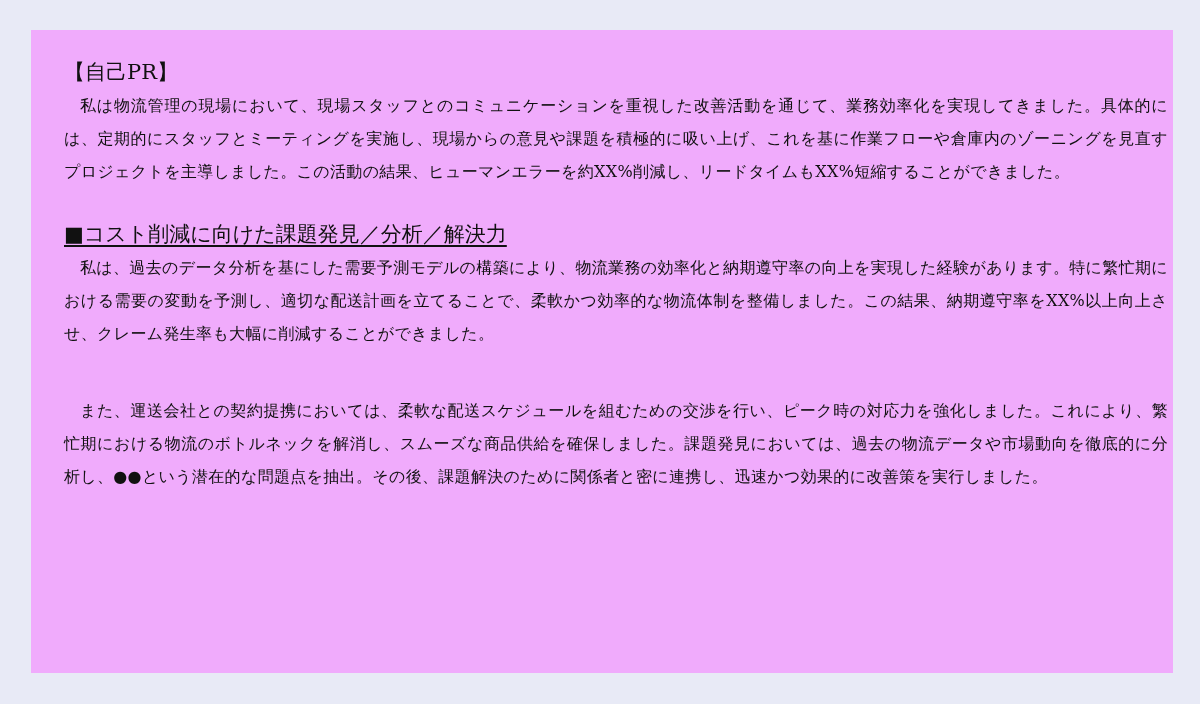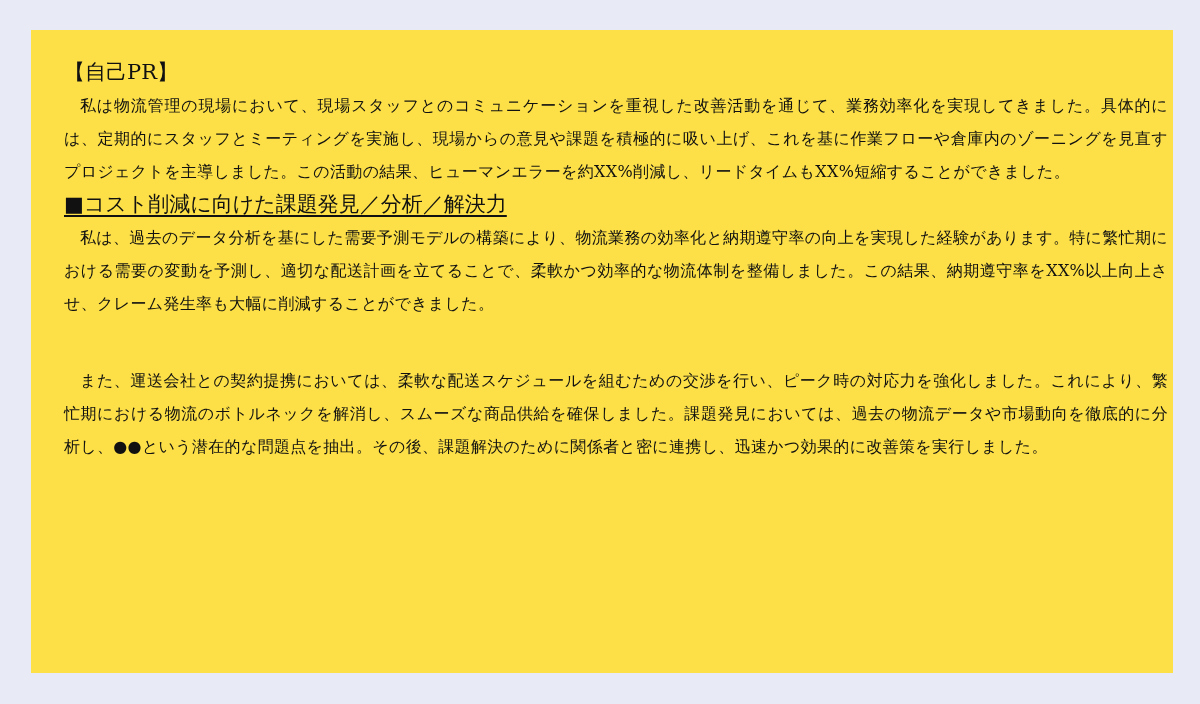--- a/index.html
+++ b/index.html
@@ -16,21 +16,21 @@
     width: 1200px;
     height: 704px;
     background: #E8EAF6;
   }
   .card {
     position: absolute;
     left: 31px;
     top: 30px;
     width: 1142px;
     height: 643px;
-    background: #fde047;
+    background: #f0abfc;
     box-sizing: border-box;
     padding: 26px 5px 0 33px;
     overflow: hidden;
     color: #111111;
   }
   .doc-title {
     font-size: 21px;
     line-height: 33px;
     margin: 0;
     font-weight: normal;
@@ -40,20 +40,21 @@
     font-size: 21px;
     line-height: 33px;
     margin: 0;
     font-weight: normal;
     text-decoration: underline;
     text-underline-offset: 4px;
     width: fit-content;
     white-space: nowrap;
   }
   .sec2 .sec-heading {
+    margin-top: 30px;
   }
   .para {
     font-size: 16px;
     line-height: 33px;
     margin: 0;
     text-indent: 1em;
     text-align: justify;
     letter-spacing: 0.02em;
   }
   .sec2 .para + .para {

